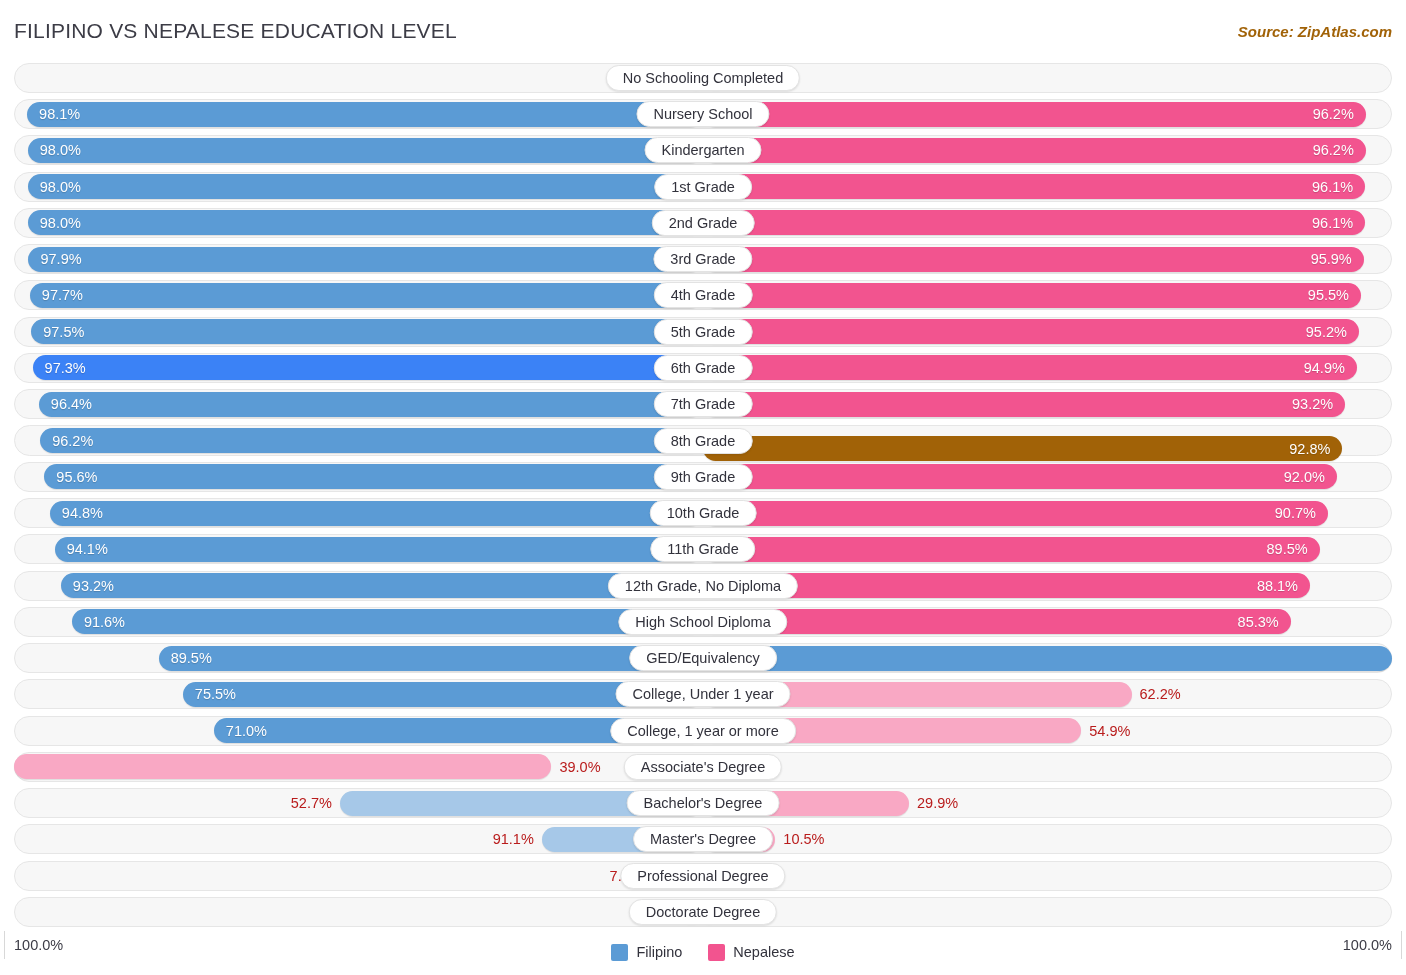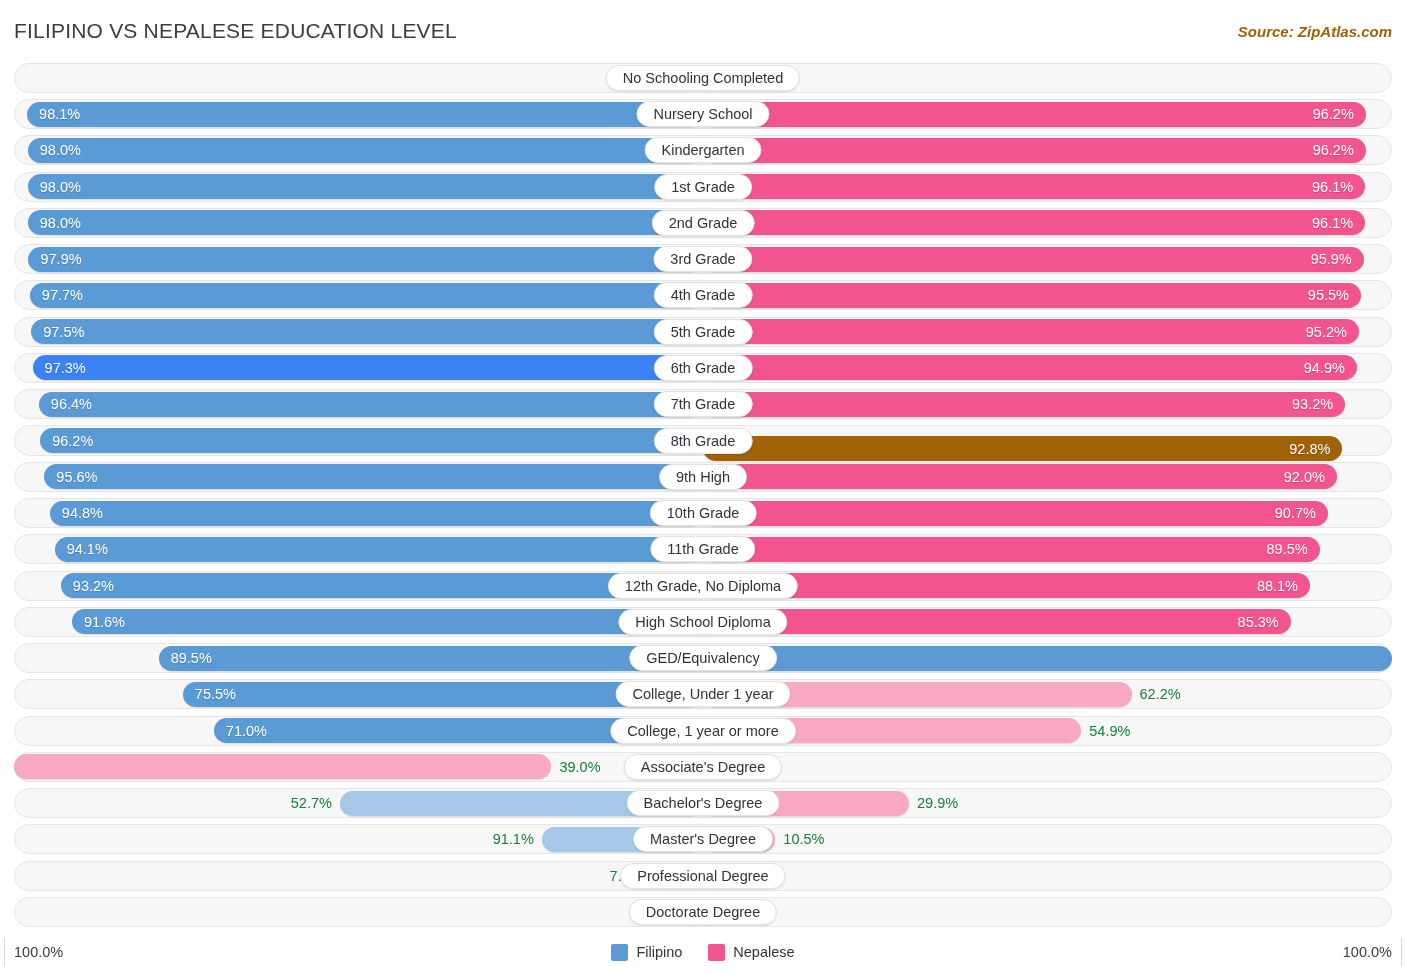--- a/index.html
+++ b/index.html
@@ -62,21 +62,21 @@
     flex: none;
   }
   .bar.left  { justify-content: flex-start; padding-left: 12px; }
   .bar.right { justify-content: flex-end;  padding-right: 12px; }
 
   .val-in {
     font-size: 14.5px; color: #ffffff; white-space: nowrap;
     text-shadow: 0 1px 1px rgba(0,0,0,.18);
   }
   .val-out {
-    font-size: 14.5px; color: #15803d; white-space: nowrap;
+    font-size: 14.5px; color: #b91c1c; white-space: nowrap;
     flex: none;
   }
   .val-out.left  { margin-right: 8px; }
   .val-out.right { margin-left: 8px; }
 
   
   .pill {
     position: absolute; left: 50%; top: 50%;
     transform: translate(-50%, -50%);
     background: #ffffff;
@@ -86,21 +86,21 @@
     padding: 0 16px;
     display: flex; align-items: center; justify-content: center;
     font-size: 14.5px; color: #32323c; white-space: nowrap;
     box-shadow: 0 1px 2px rgba(0,0,0,.10);
     z-index: 4;
   }
 
   
   .footer {
     position: absolute; left: 14px; right: 14px; bottom: 8px; height: 30px;
-    display: flex; align-items: center; justify-content: space-between;
+    display: flex; justify-content: space-between;
   }
   .axis-label { font-size: 14.5px; color: #3c3c46; white-space: nowrap; }
   .legend { display: flex; align-items: center; gap: 26px; }
   .legend-item { display: flex; align-items: center; gap: 8px; }
   .swatch { width: 17px; height: 17px; border-radius: 2px; }
   .legend-text { font-size: 14.5px; color: #32323c; white-space: nowrap; }
   .axis-left, .axis-right { position: relative; }
   .axis-left::before, .axis-right::after {
     content: ""; position: absolute; top: -6px; height: 28px; width: 1px;
     background: #d8d8d8;
@@ -276,21 +276,21 @@
         <div class="half left">
           <div class="bar left" style="width: 95.6%; background: rgb(91, 155, 213);">
             <span class="val-in">95.6%</span>
           </div>
         </div>
         <div class="half right">
           <div class="bar right" style="width: 92%; background: rgb(242, 84, 143);">
             <span class="val-in">92.0%</span>
           </div>
         </div>
-        <div class="pill">9th High</div>
+        <div class="pill">9th Grade</div>
       </div>
       <div class="row">
         <div class="track"></div>
         <div class="half left">
           <div class="bar left" style="width: 94.8%; background: rgb(91, 155, 213);">
             <span class="val-in">94.8%</span>
           </div>
         </div>
         <div class="half right">
           <div class="bar right" style="width: 90.7%; background: rgb(242, 84, 143);">

